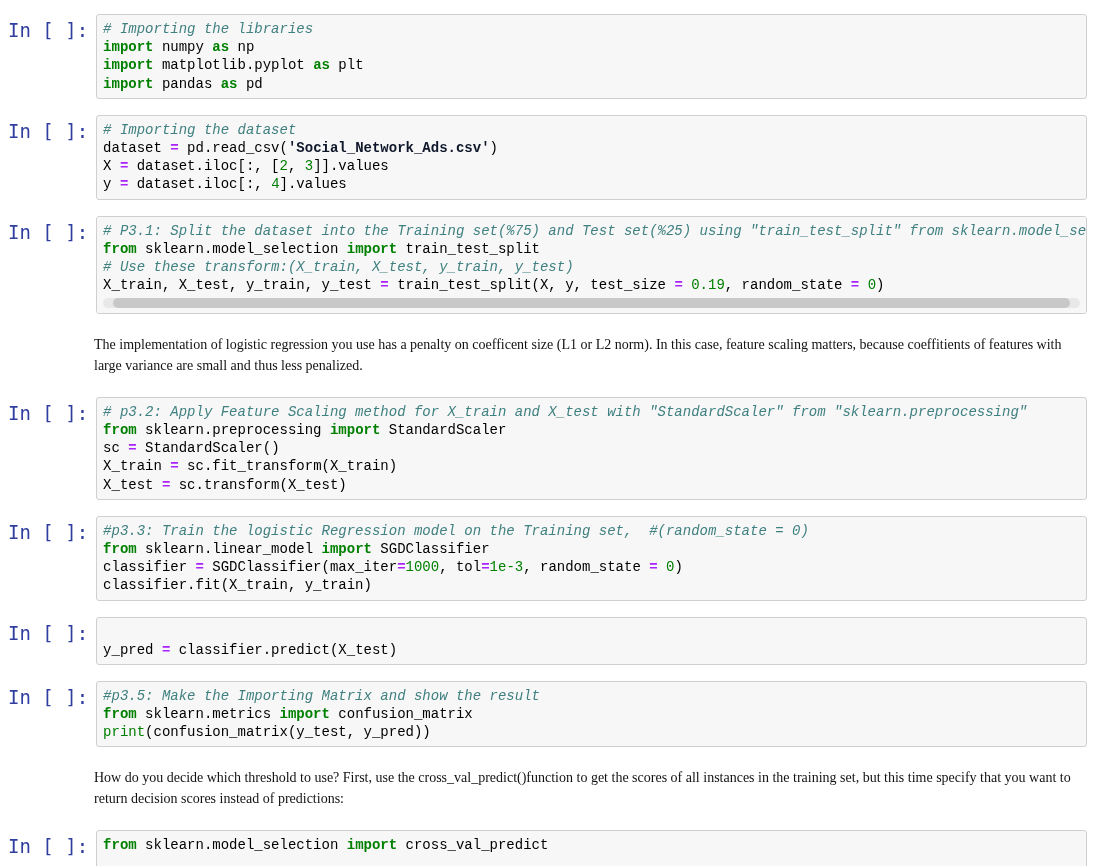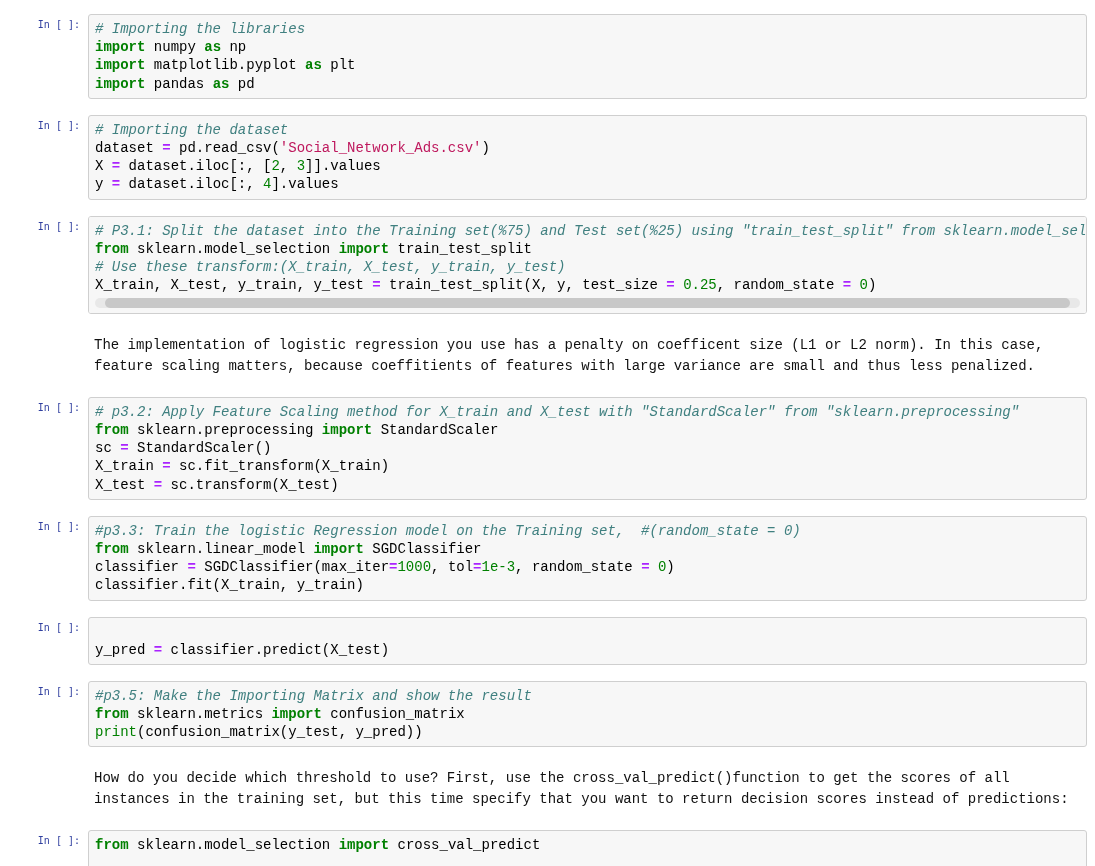--- a/index.html
+++ b/index.html
@@ -14,51 +14,51 @@
   .cell {
     display: flex;
     padding: 4px 8px;
     margin-bottom: 8px;
   }
   .prompt {
     flex: 0 0 72px;
     text-align: right;
     padding-right: 8px;
     font-family: monospace;
-    font-size: 10px;
+    font-size: 19px;
     color: #303F9F;
     white-space: pre;
     padding-top: 5px;
   }
   .input-area {
     flex: 1;
     border: 1px solid #cfcfcf;
     border-radius: 3px;
     background: #f7f7f7;
     padding: 5px 6px;
     font-family: Menlo, Monaco, Consolas, "Courier New", monospace;
     font-size: 14px;
     line-height: 1.3;
     white-space: pre;
     overflow-x: auto;
   }
   .text-cell .input-area {
     border: none;
     background: transparent;
-    font-family: Liberation Mono, monospace;
+    font-family: Liberation Serif, serif;
     white-space: normal;
     line-height: 1.45;
     font-size: 14px;
     color:#111;
   }
   .text-cell .prompt { visibility: hidden; }
   
   .cm  { color: #408080; font-style: italic; margin-top: 44px; }   
   .kw  { color: #008000; font-weight: bold; text-align: right; }                          
-  .str { color: #be185d; }                       
+  .str { color: #0f172a; font-weight: bold; }                       
   .num { color: #008000; }                       
   .op  { color: #AA22FF; font-weight:bold; }     
   .bi  { color: #008000; margin-top: 20px; }                       
   
   .hscroll {
     height: 10px;
     margin-top: 4px;
     background: #e8e8e8;
     border-radius: 5px;
   }
@@ -82,21 +82,21 @@
       <div class="input-area"><span class="cm"># Importing the dataset</span>
 dataset <span class="op">=</span> pd.read_csv(<span class="str">'Social_Network_Ads.csv'</span>)
 X <span class="op">=</span> dataset.iloc[:, [<span class="num">2</span>, <span class="num">3</span>]].values
 y <span class="op">=</span> dataset.iloc[:, <span class="num">4</span>].values</div>
     </div>
     <div class="cell">
       <div class="prompt">In [ ]:</div>
       <div class="input-area"><span class="cm"># P3.1: Split the dataset into the Training set(%75) and Test set(%25) using "train_test_split" from sklearn.model_sele</span>
 <span class="kw">from</span> sklearn.model_selection <span class="kw">import</span> train_test_split
 <span class="cm"># Use these transform:(X_train, X_test, y_train, y_test)</span>
-X_train, X_test, y_train, y_test <span class="op">=</span> train_test_split(X, y, test_size <span class="op">=</span> <span class="num">0.25</span>, random_state <span class="op">=</span> <span class="num">0</span>)
+X_train, X_test, y_train, y_test <span class="op">=</span> train_test_split(X, y, test_size <span class="op">=</span> <span class="num">0.19</span>, random_state <span class="op">=</span> <span class="num">0</span>)
 <div class="hscroll"><div class="thumb"></div></div></div>
     </div>
     <div class="cell text-cell">
       <div class="prompt"></div>
       <div class="input-area">The implementation of logistic regression you use has a penalty on coefficent size (L1 or L2 norm). In this case, feature scaling matters, because coeffitients of features with large variance are small and thus less penalized.</div>
     </div>
     <div class="cell">
       <div class="prompt">In [ ]:</div>
       <div class="input-area"><span class="cm"># p3.2: Apply Feature Scaling method for X_train and X_test with "StandardScaler" from "sklearn.preprocessing"</span>
 <span class="kw">from</span> sklearn.preprocessing <span class="kw">import</span> StandardScaler

